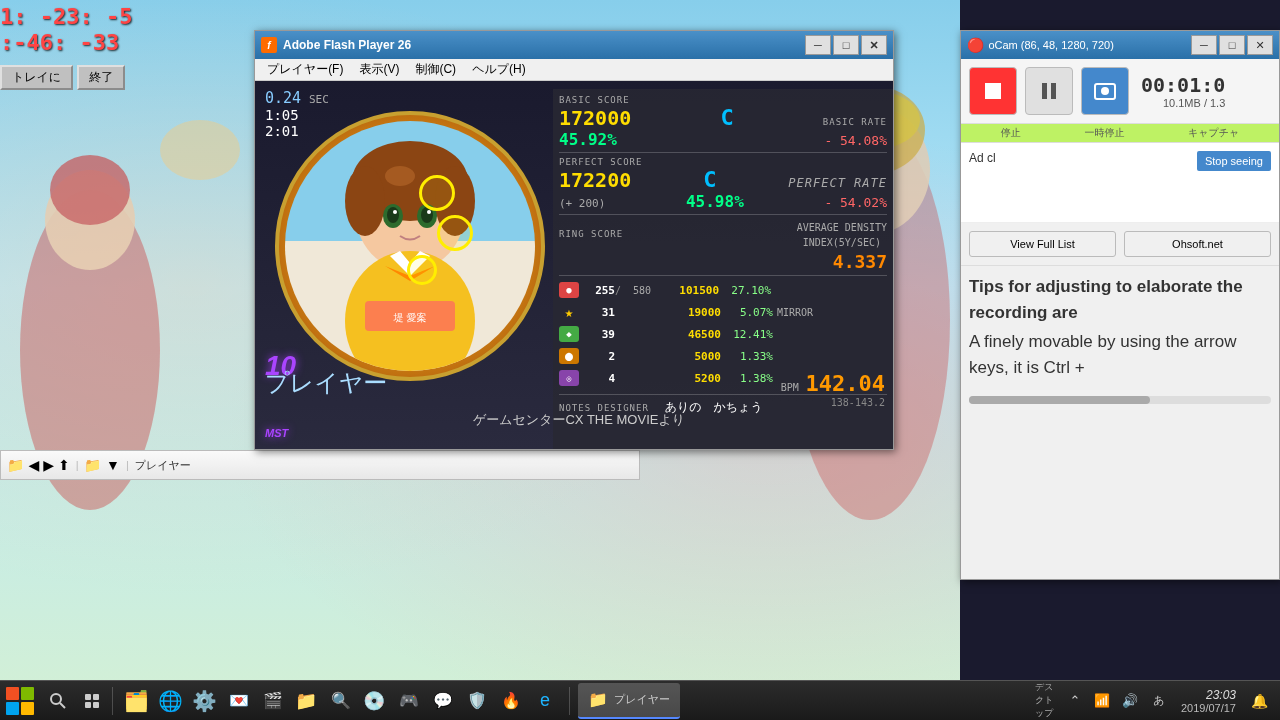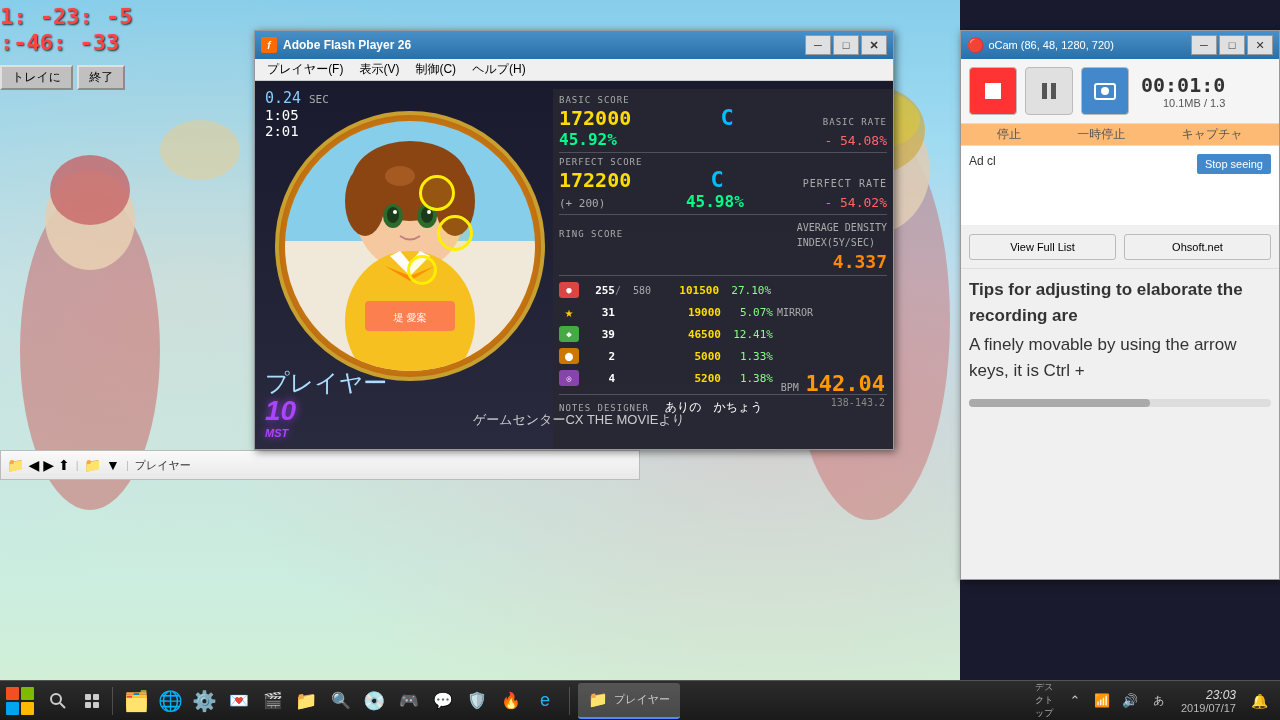--- a/index.html
+++ b/index.html
@@ -346,20 +346,21 @@
       font-weight: bold;
       color: #aa44ff;
       font-style: italic;
       text-shadow: 0 0 8px rgba(170,68,255,0.8);
     }
 
     .level-type {
       font-size: 11px;
       color: #aa44ff;
       display: block;
+      margin-top: 45px;
     }
 
     
     .player-name {
       position: absolute;
       bottom: 50px;
       left: 10px;
       font-size: 24px;
       color: #aaddff;
       font-family: 'MS Gothic', monospace;
@@ -448,24 +449,24 @@
 
     .ocam-size {
       font-size: 11px;
       color: #555;
       margin-left: auto;
     }
 
     .ocam-label-row {
       display: flex;
       justify-content: space-around;
-      font-size: 12px;
+      font-size: 10px;
       color: #555;
       padding: 2px 8px;
-      background: #fdba74;
+      background: #bef264;
       border-bottom: 1px solid #ddd;
     }
 
     .ocam-ad-area {
       padding: 8px;
       min-height: 80px;
       background: white;
       font-size: 12px;
       color: #333;
       border-bottom: 1px solid #eee;
@@ -829,33 +830,33 @@
             <span class="score-rate">45.92%</span>
             <span class="score-rate-neg">- 54.08%</span>
           </div>
         </div>
 
         <div class="score-section">
           <div class="score-label">PERFECT SCORE</div>
           <div class="score-row">
             <span class="score-main">172200</span>
             <span class="rank-badge">C</span>
-            <span class="score-label" style="font-size:10px;color:#aaa;">PERFECT RATE</span>
+            <span class="score-label" style="font-size:12px;color:#aaa;font-style:italic;">PERFECT RATE</span>
           </div>
           <div class="score-row">
             <span style="font-size:11px;color:#aaa;">(+ 200)</span>
             <span class="score-rate">45.98%</span>
             <span class="score-rate-neg">- 54.02%</span>
           </div>
         </div>
 
         <div class="score-section">
           <div style="display:flex;justify-content:space-between;align-items:center;">
             <span class="score-label">RING SCORE</span>
-            <div style="text-align:left;">
+            <div style="text-align:center;">
               <span class="avg-density">AVERAGE DENSITY</span>
               <br>
               <span class="avg-density">INDEX(5Y/SEC)</span>
             </div>
           </div>
           <div style="display:flex;justify-content:flex-end;margin-top:2px;">
             <span class="density-val">4.337</span>
           </div>
         </div>
 

